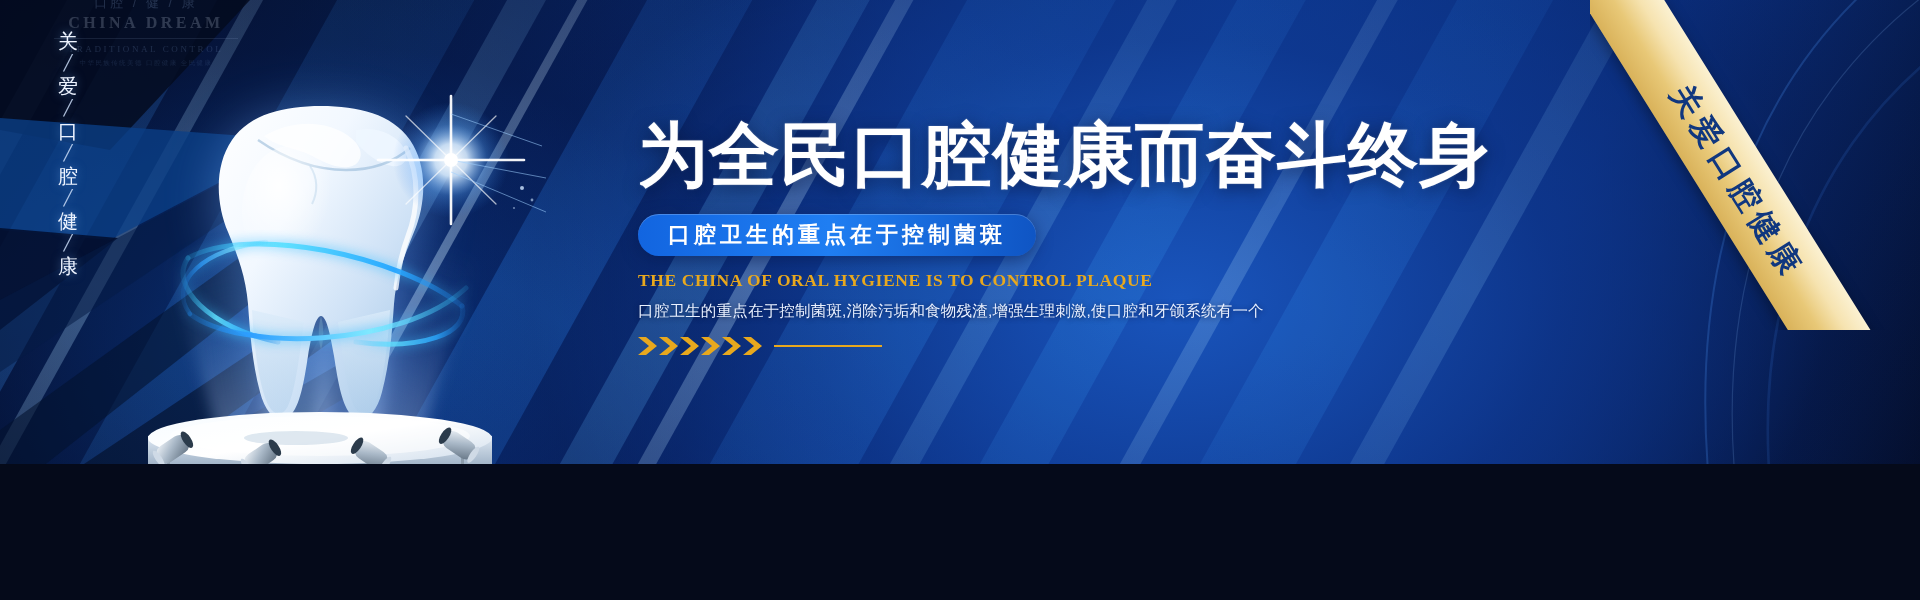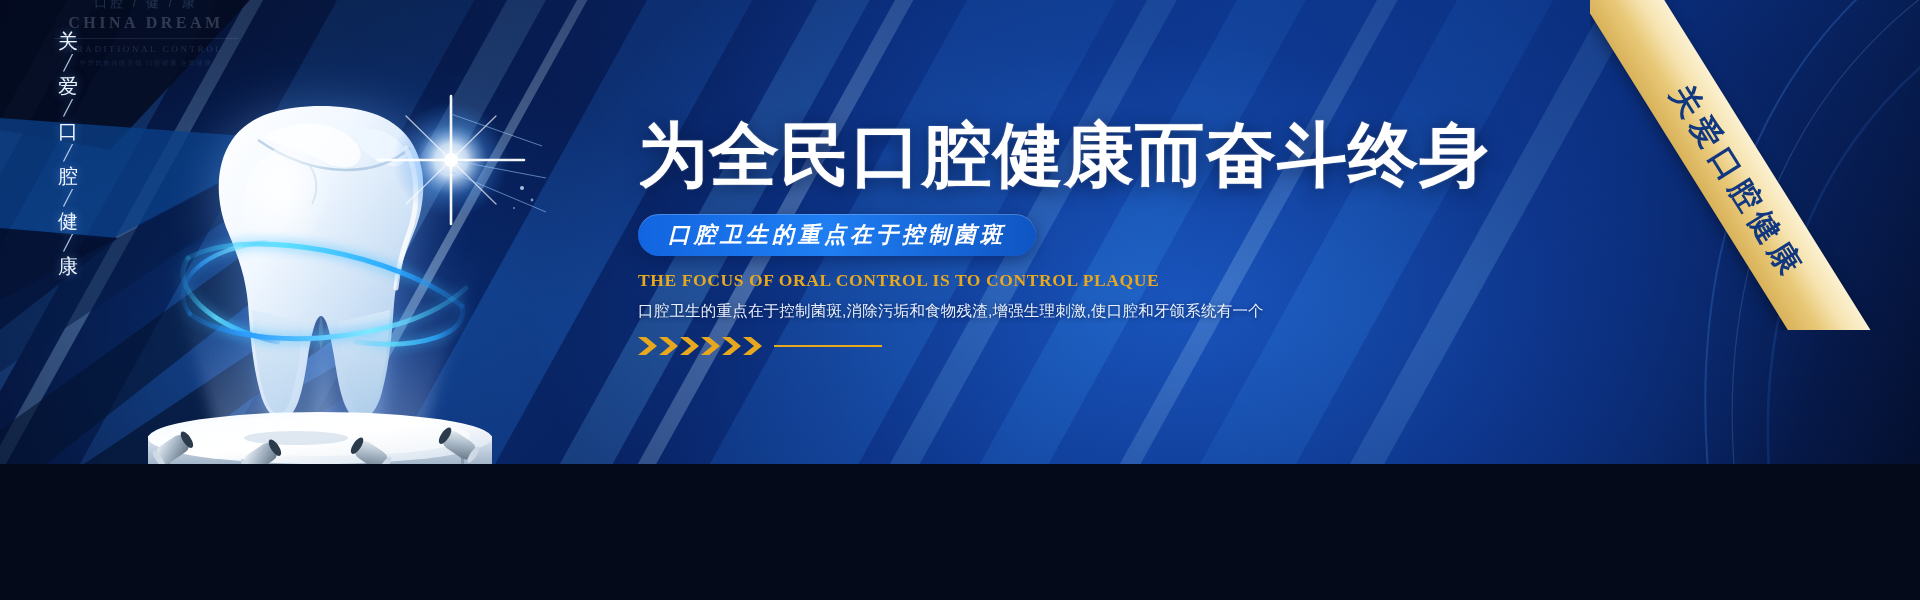--- a/index.html
+++ b/index.html
@@ -102,21 +102,20 @@
     font-size:70px; line-height:1.06;
     text-shadow:0 3px 18px rgba(6,22,64,.75), 0 0 2px rgba(255,255,255,.35);
   }
   .h1 .l2{ display:block; margin-top:22px; letter-spacing:1px; }
 
   .pill{
     margin-top:22px; display:inline-flex; align-items:center; justify-content:center;
     height:42px; padding:0 30px; border-radius:21px;
     background:linear-gradient(90deg,#1265e0 0%, #1f7ef2 48%, #0f55c4 100%);
     box-shadow:0 4px 16px rgba(6,26,80,.55), inset 0 1px 0 rgba(255,255,255,.22);
-    font-style:italic;
   }
   .pill span{
     color:#fff; font-size:22px; font-weight:700; letter-spacing:4px; white-space:nowrap;
   }
 
   .en{
     margin-top:14px;
     color:#e8a81e; font-family:"Liberation Serif", serif;
     font-weight:700; font-size:17.5px; letter-spacing:.6px;
   }
@@ -368,21 +367,21 @@
   <div class="content">
 
     <div class="h1">
       <span class="l2">为全民口腔健康而奋斗终身</span>
     </div>
 
     <div class="pill">
       <span>口腔卫生的重点在于控制菌斑</span>
     </div>
 
-    <div class="en">THE FOCUS OF ORAL CONTROL IS TO CONTROL PLAQUE</div>
+    <div class="en">THE CHINA OF ORAL HYGIENE IS TO CONTROL PLAQUE</div>
 
     <div class="body">
       <p>口腔卫生的重点在于控制菌斑,消除污垢和食物残渣,增强生理刺激,使口腔和牙颌系统有一个</p>
     </div>
 
     <div class="deco">
       <span class="chev">
         <svg width="128" height="22" viewBox="0 0 128 22">
           <g fill="#e8a81e">
             <polygon points="0,2 8,2 19,11 8,20 0,20 11,11"></polygon>

